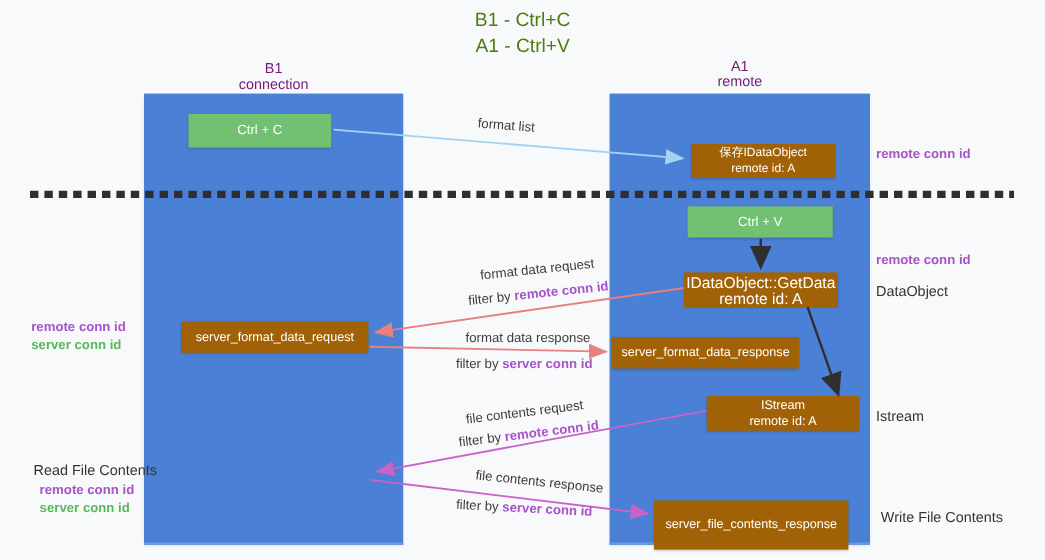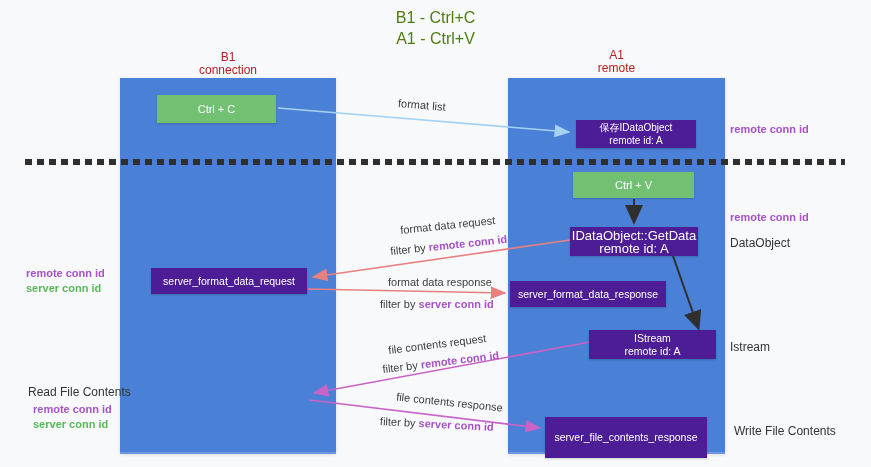--- a/index.html
+++ b/index.html
@@ -6,39 +6,39 @@
   .canvas{
     position:relative;width:871px;height:467px;background:#f8f9fb;
     font-family:"Liberation Sans","DejaVu Sans",sans-serif;overflow:hidden;
     margin:0 auto;
   }
   .title{
     position:absolute;top:7px;left:0;width:871px;text-align:center;
     font-size:16px;line-height:21px;color:#4d7c0f;z-index:5;
   }
   .col-header{
-    position:absolute;text-align:center;font-size:12px;line-height:13px;color:#b91c1c;z-index:5;
+    position:absolute;text-align:center;font-size:12px;line-height:13px;color:#701a75;z-index:5;
   }
   .col-header.left{left:120px;width:216px;top:51px;}
   .col-header.right{left:508px;width:217px;top:49px;}
   .column{
     position:absolute;top:78px;height:374px;background:#4a80d5;z-index:1;
     border-bottom:2px solid #6d97de;box-shadow:0 1px 3px rgba(0,0,0,.12);
   }
   .column.left{left:120px;width:216px;}
   .column.right{left:508px;width:217px;}
   svg.layer{position:absolute;left:0;top:0;z-index:2;pointer-events:none;}
   svg.layer.over{z-index:4;}
   .node{
     position:absolute;display:flex;flex-direction:column;align-items:center;justify-content:center;
     color:#fff;text-align:center;z-index:3;box-shadow:0 1px 2px rgba(0,0,0,.18);
     font-size:10.5px;line-height:13px;
   }
   .node.green{background:#72c072;}
-  .node.orange{background:#4c1d95;}
+  .node.orange{background:#a16207;}
   .side-label{position:absolute;z-index:5;font-size:12px;color:#333;white-space:nowrap;}
   .side-label.purple{color:#a653c8;font-weight:bold;font-size:11px;}
   .conn-block{position:absolute;z-index:5;font-size:11px;font-weight:bold;line-height:15px;white-space:nowrap;}
   .conn-block .purple{color:#a653c8;}
   .conn-block .green{color:#57b957;}
   .arrow-label{
     position:absolute;z-index:5;font-size:11px;color:#3d3d3d;white-space:nowrap;
     transform-origin:center center;
   }
   .arrow-label .purple{color:#a653c8;font-weight:bold;}

